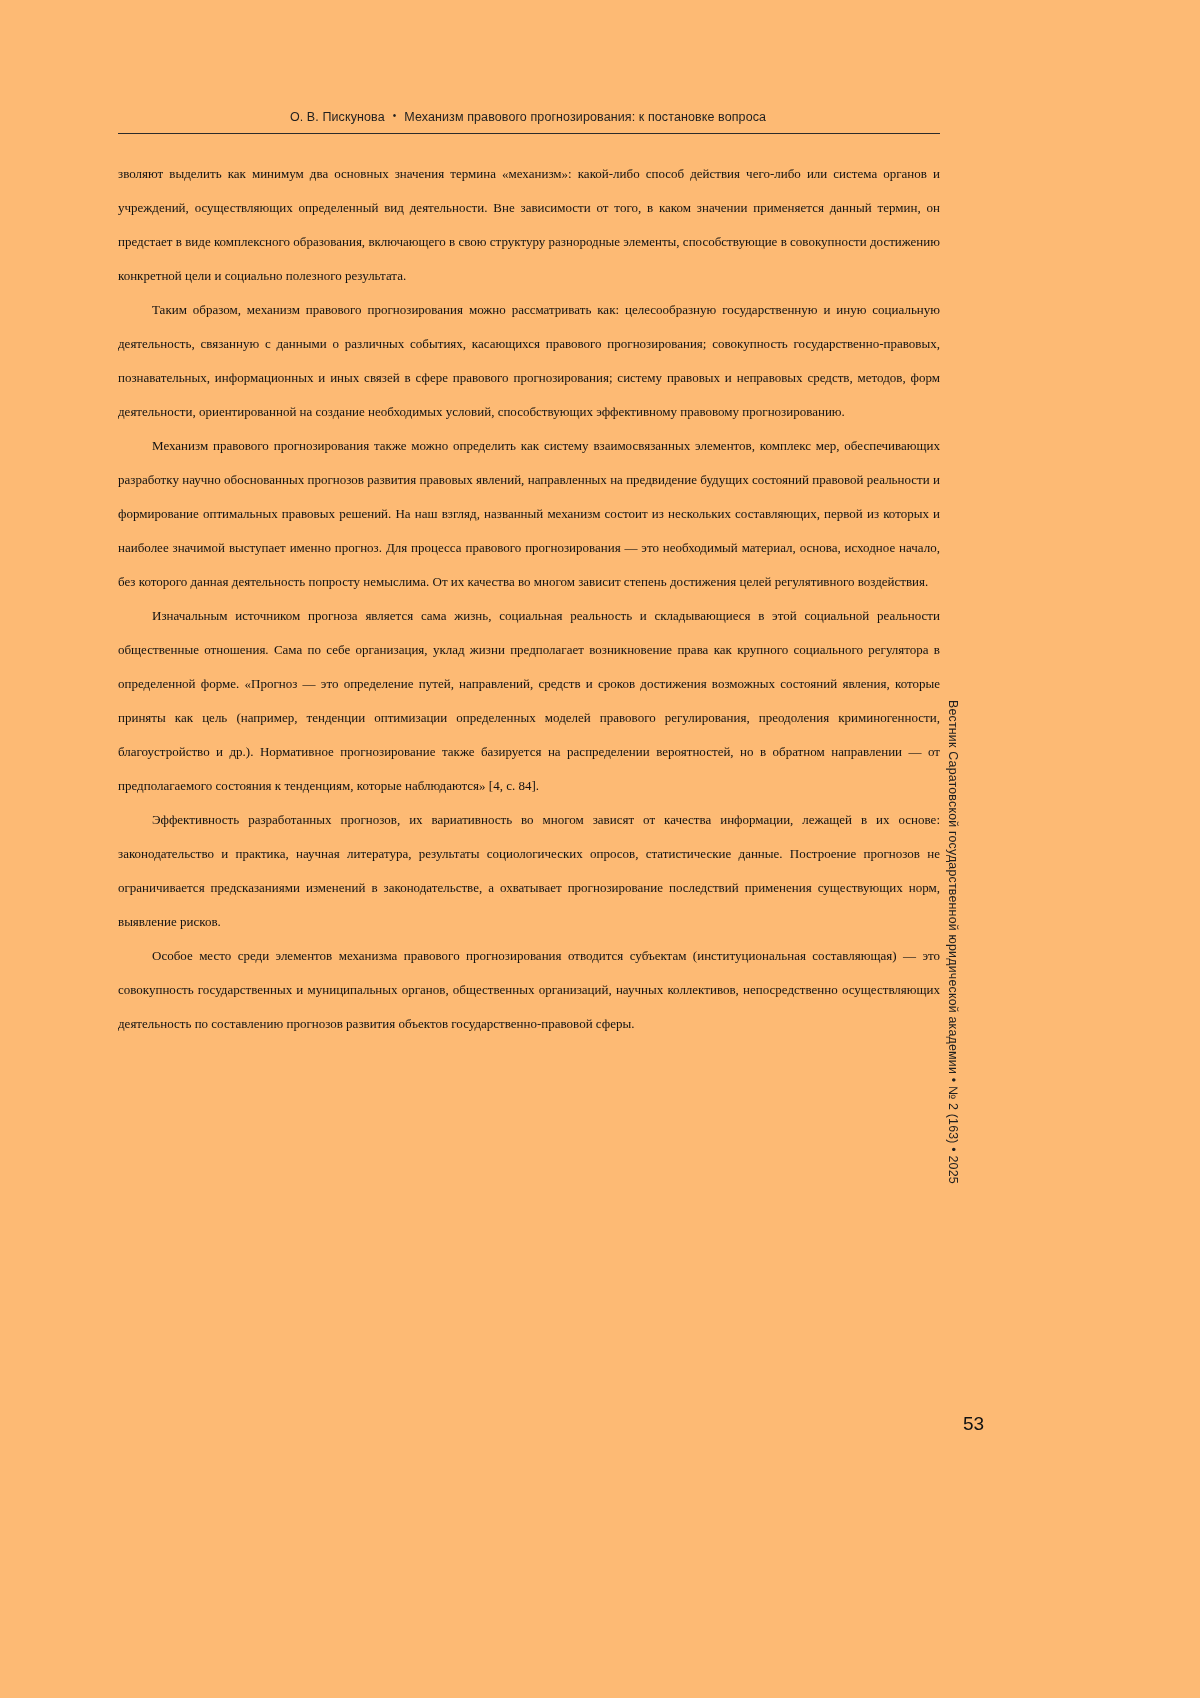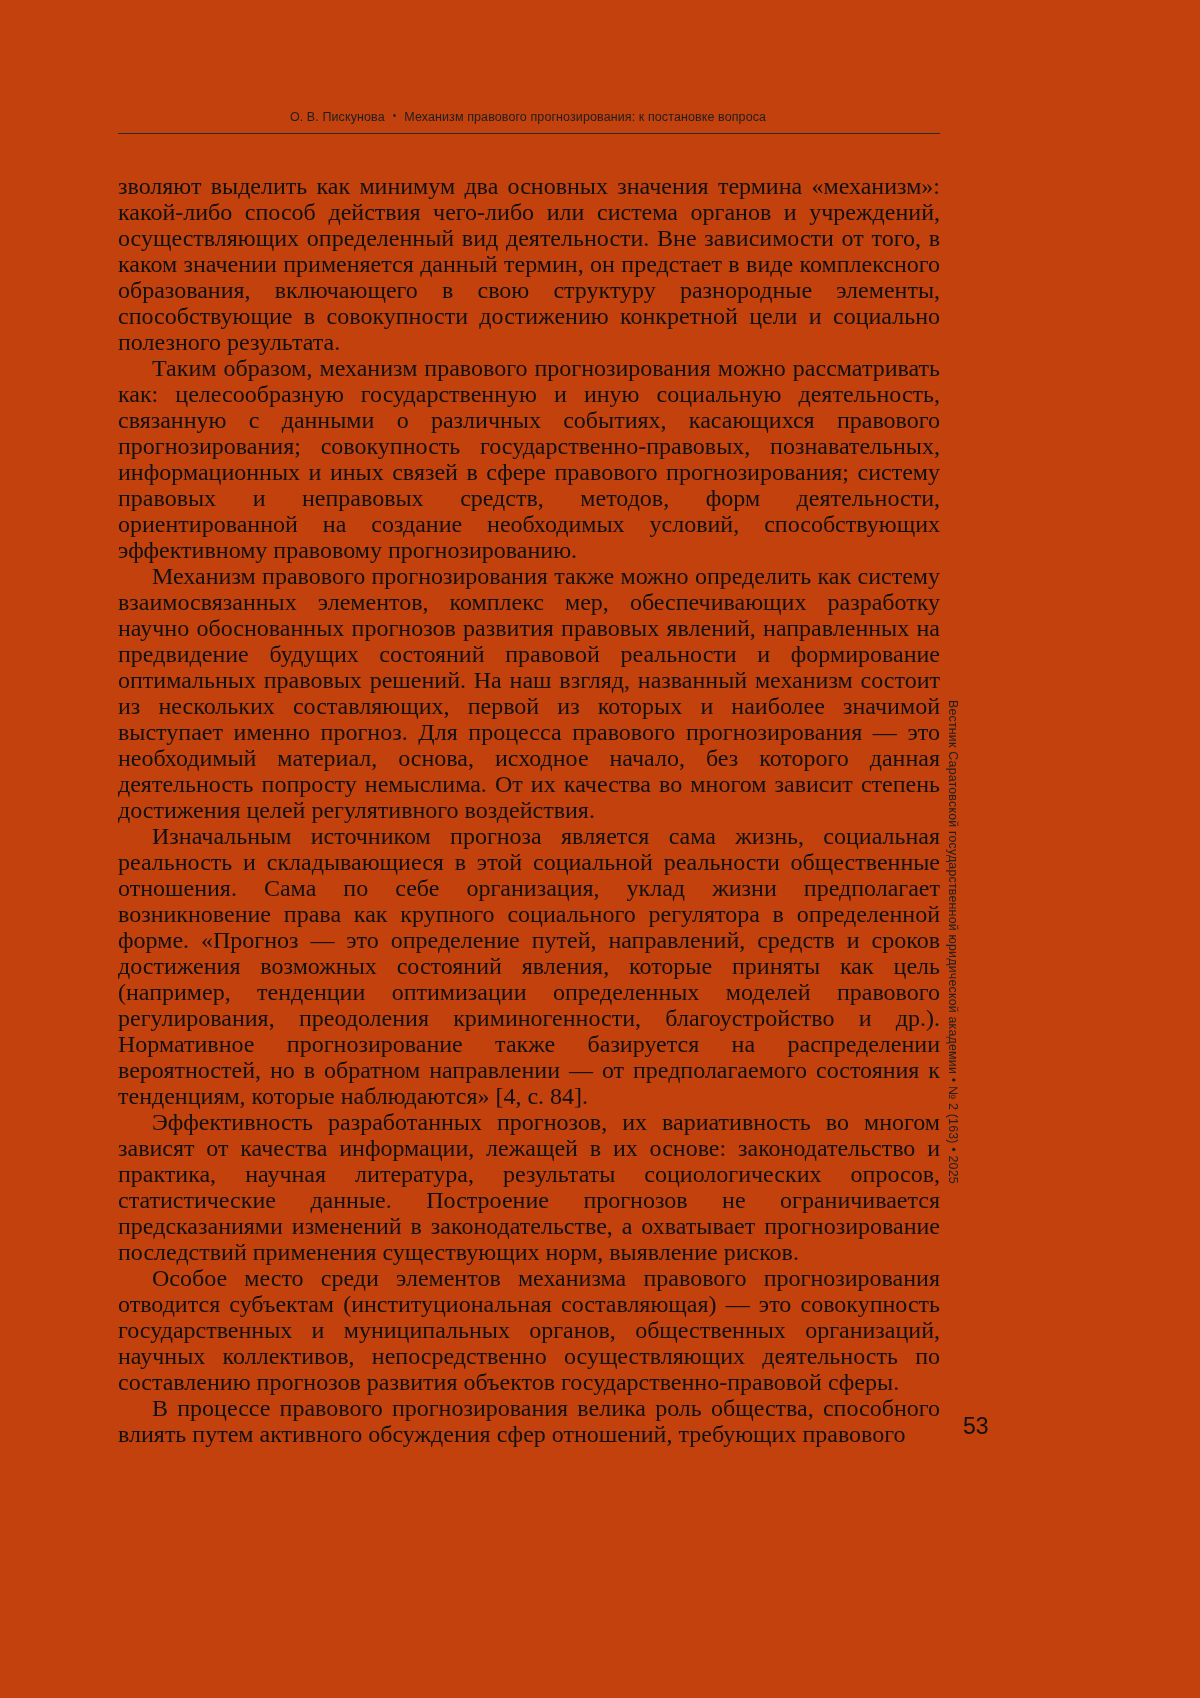--- a/index.html
+++ b/index.html
@@ -15,21 +15,21 @@
     color: #1a1a1a;
     overflow: hidden;
   }
 
   .page {
     position: absolute;
     left: 0;
     top: 0;
     width: 1200px;
     height: 1698px;
-    background: #c2410c;
+    background: #fdba74;
   }
 
   
   .runhead {
     position: absolute;
     left: 118px;
     top: 110px;
     width: 820px;
     text-align: center;
     font-family: "Liberation Sans", sans-serif;
@@ -50,24 +50,24 @@
     top: 133px;
     width: 822px;
     height: 1px;
     background: #2b2b2b;
   }
 
   
   .col {
     position: absolute;
     left: 118px;
-    top: 173px;
+    top: 157px;
     width: 822px;
-    font-size: 24px;
-    line-height: 26px;
+    font-size: 13px;
+    line-height: 34px;
     text-align: justify;
     text-justify: inter-word;
     color: #111;
   }
   .col p {
     margin: 0;
     text-indent: 34px;
     hyphens: manual;
   }
   .col p.noindent {
@@ -87,21 +87,21 @@
     color: #1f1f1f;
     white-space: nowrap;
   }
 
   
   .folio {
     position: absolute;
     left: 963px;
     top: 1413px;
     font-family: "Liberation Sans", sans-serif;
-    font-size: 23px;
+    font-size: 19px;
     font-weight: 400;
     color: #111;
   }
 </style>
 </head>
 <body>
 
 <div class="page">
 
   <div class="runhead">
@@ -110,20 +110,19 @@
 
   <div class="rule"></div>
 
   <div class="col">
     <p class="noindent">зволяют выделить как минимум два основных значения термина «механизм»: какой-либо способ действия чего-либо или система органов и учреждений, осуществляющих определенный вид деятельности. Вне зависимости от того, в каком значении применяется данный термин, он предстает в виде комплексного образования, включающего в свою структуру разнородные элементы, способствующие в совокупности достижению конкретной цели и социально полезного результата.</p>
     <p>Таким образом, механизм правового прогнозирования можно рассматривать как: целесообразную государственную и иную социальную деятельность, связанную с данными о различных событиях, касающихся правового прогнозирования; совокупность государственно-правовых, познавательных, информационных и иных связей в сфере правового прогнозирования; систему правовых и неправовых средств, методов, форм деятельности, ориентированной на создание необходимых условий, способствующих эффективному правовому прогнозированию.</p>
     <p>Механизм правового прогнозирования также можно определить как систему взаимосвязанных элементов, комплекс мер, обеспечивающих разработку научно обоснованных прогнозов развития правовых явлений, направленных на предвидение будущих состояний правовой реальности и формирование оптимальных правовых решений. На наш взгляд, названный механизм состоит из нескольких составляющих, первой из которых и наиболее значимой выступает именно прогноз. Для процесса правового прогнозирования — это необходимый материал, основа, исходное начало, без которого данная деятельность попросту немыслима. От их качества во многом зависит степень достижения целей регулятивного воздействия.</p>
     <p>Изначальным источником прогноза является сама жизнь, социальная реальность и складывающиеся в этой социальной реальности общественные отношения. Сама по себе организация, уклад жизни предполагает возникновение права как крупного социального регулятора в определенной форме. «Прогноз — это определение путей, направлений, средств и сроков достижения возможных состояний явления, которые приняты как цель (например, тенденции оптимизации определенных моделей правового регулирования, преодоления криминогенности, благоустройство и др.). Нормативное прогнозирование также базируется на распределении вероятностей, но в обратном направлении — от предполагаемого состояния к тенденциям, которые наблюдаются» [4, с. 84].</p>
     <p>Эффективность разработанных прогнозов, их вариативность во многом зависят от качества информации, лежащей в их основе: законодательство и практика, научная литература, результаты социологических опросов, статистические данные. Построение прогнозов не ограничивается предсказаниями изменений в законодательстве, а охватывает прогнозирование последствий применения существующих норм, выявление рисков.</p>
     <p>Особое место среди элементов механизма правового прогнозирования отводится субъектам (институциональная составляющая) — это совокупность государственных и муниципальных органов, общественных организаций, научных коллективов, непосредственно осуществляющих деятельность по составлению прогнозов развития объектов государственно-правовой сферы.</p>
-    <p>В процессе правового прогнозирования велика роль общества, способного влиять путем активного обсуждения сфер отношений, требующих правового</p>
   </div>
 
   <div class="side-wrap">Вестник Саратовской государственной юридической академии • № 2 (163) • 2025</div>
 
   <div class="folio">53</div>
 
 </div>
 
 </body></html>

